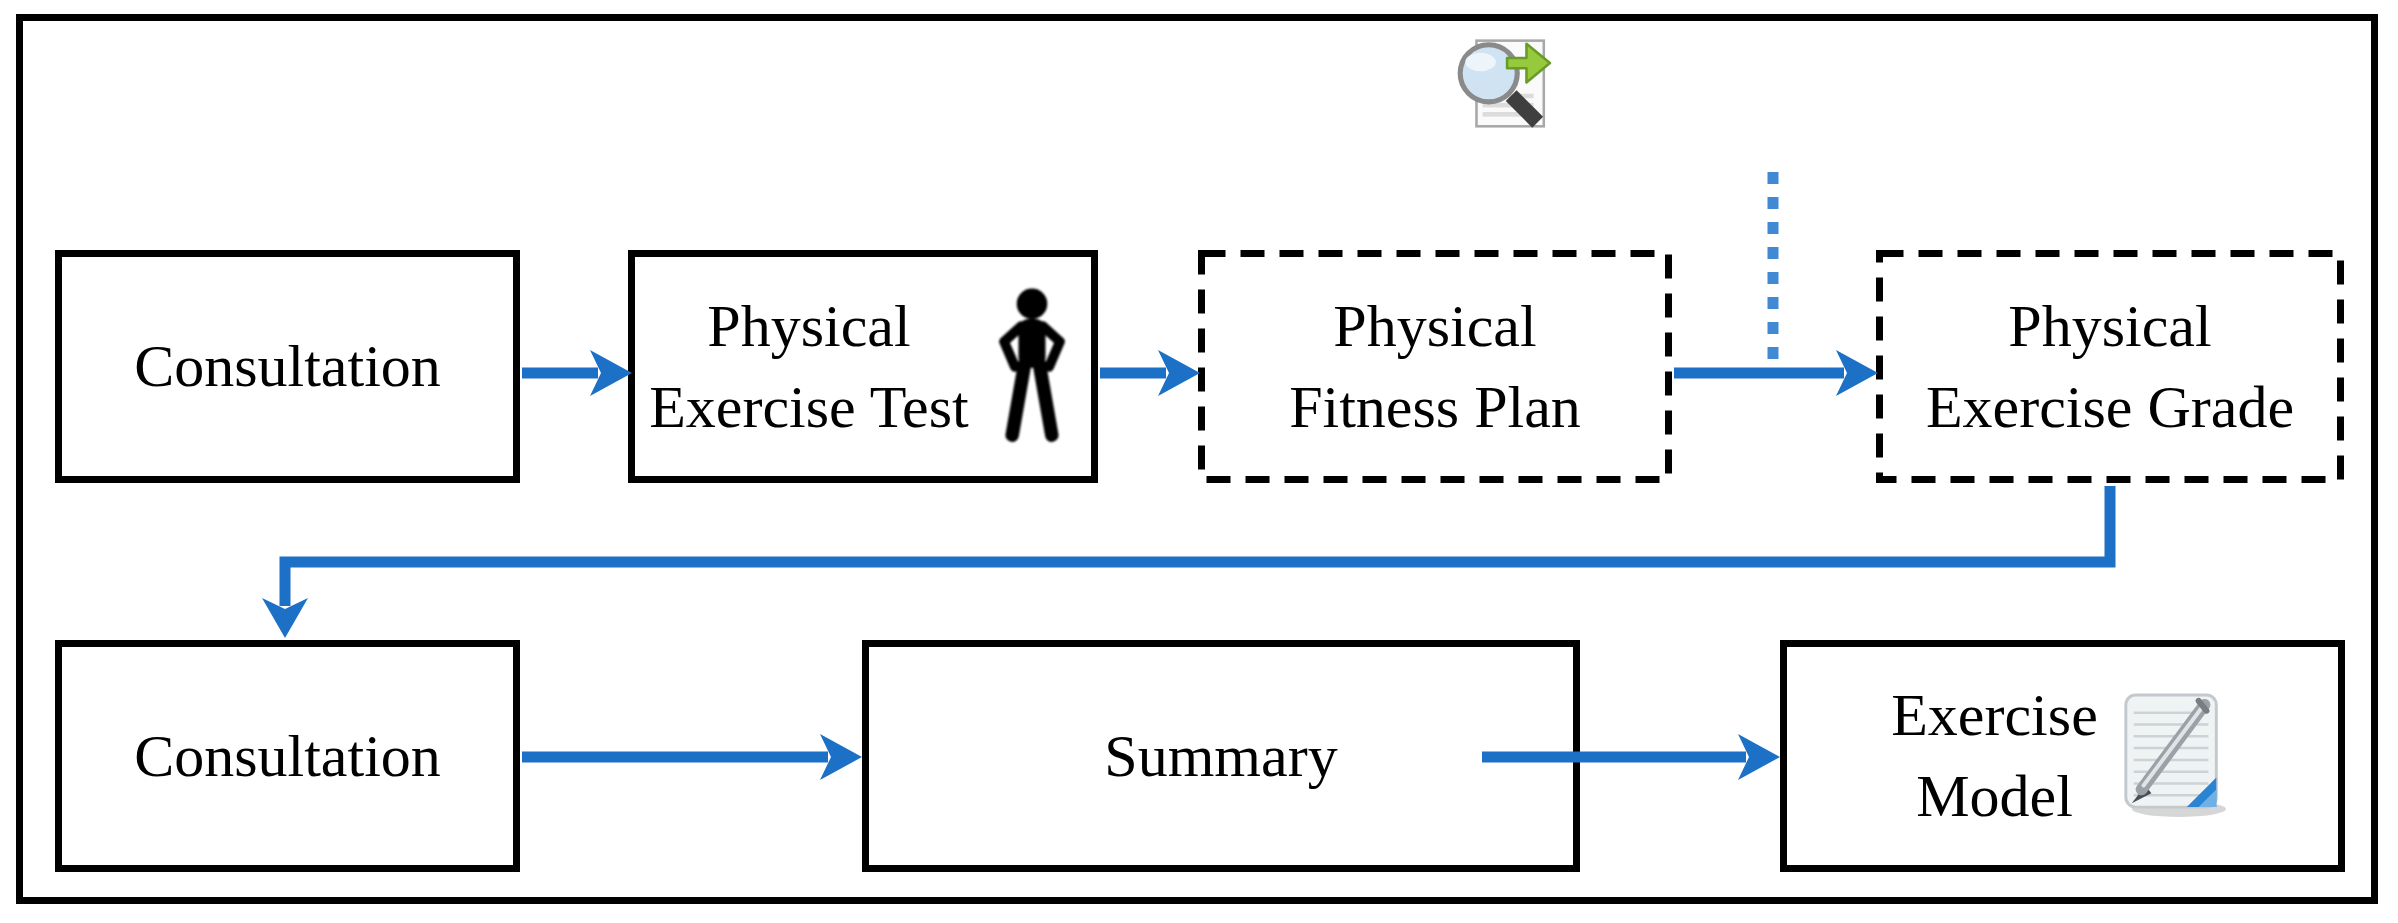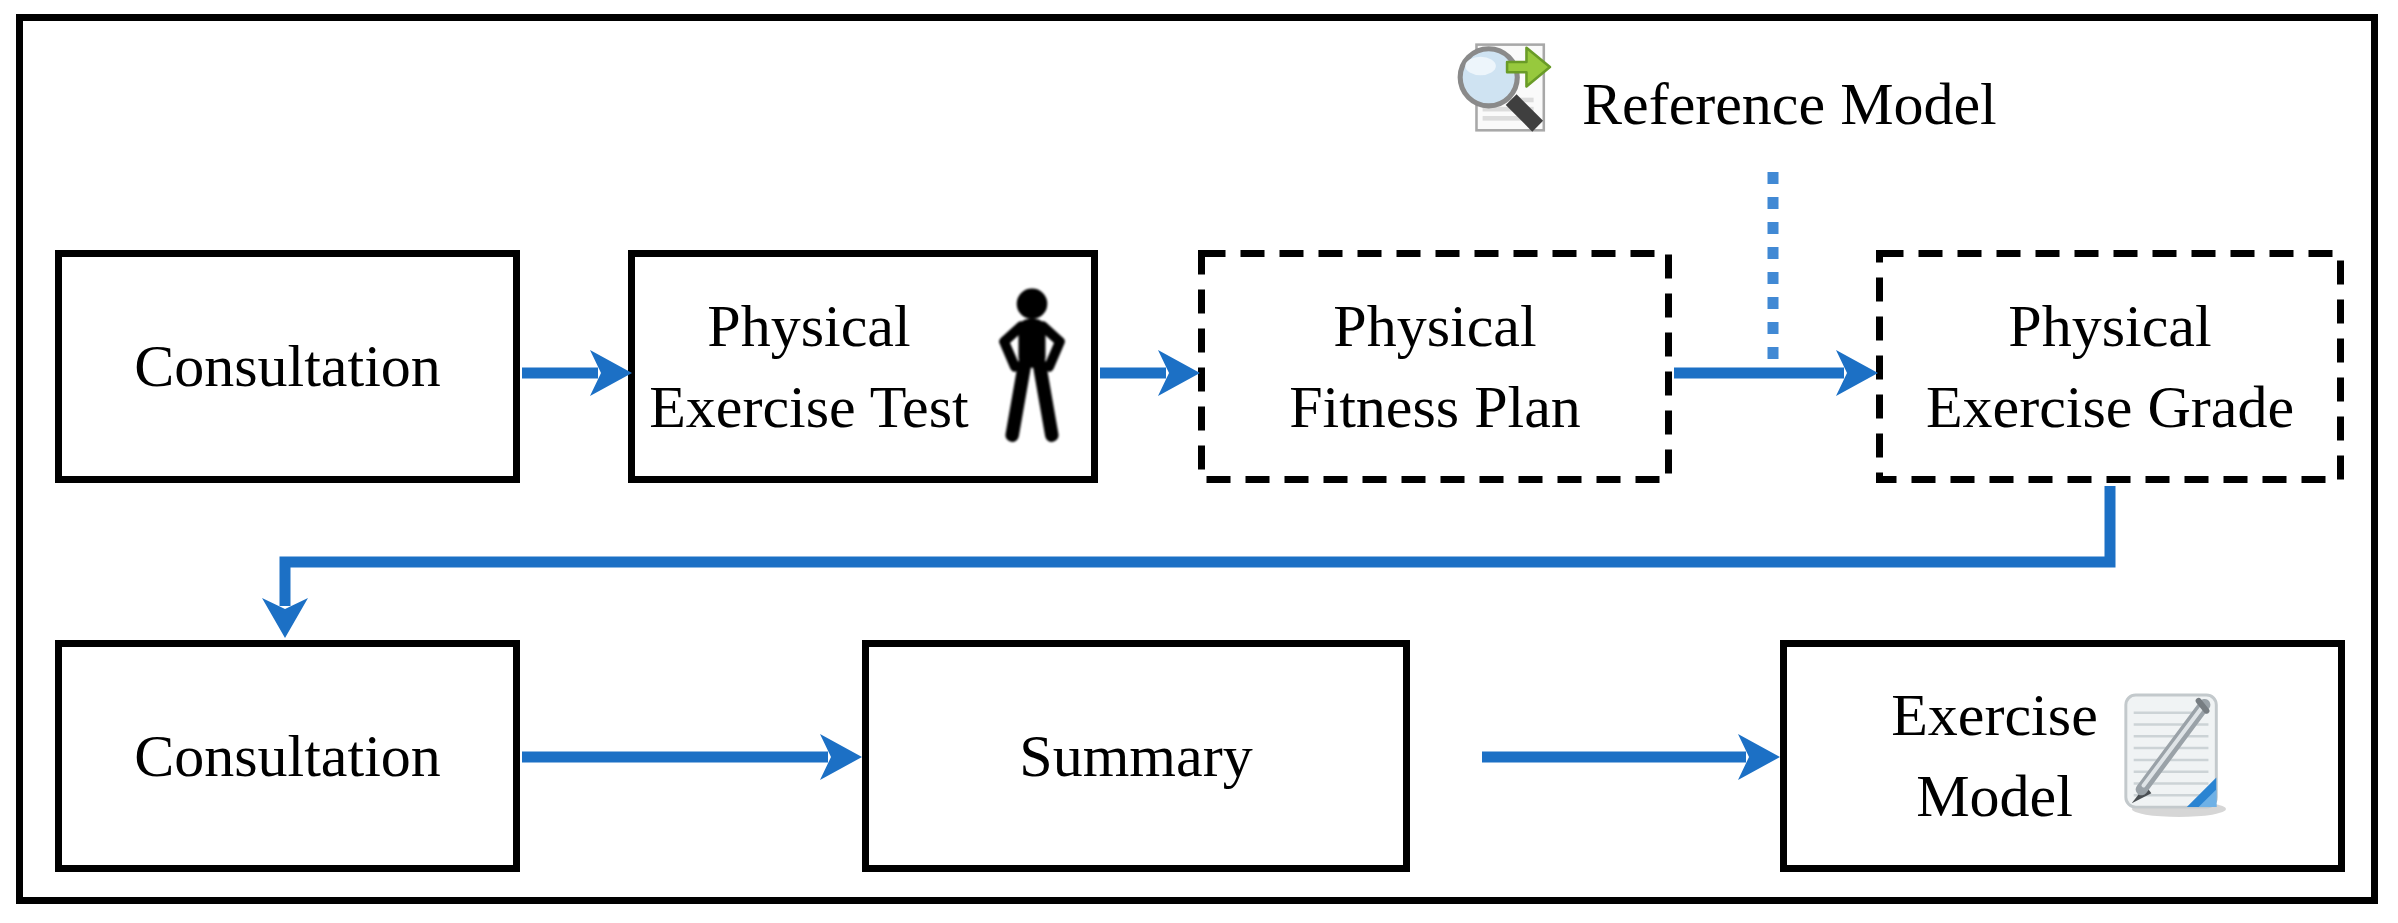--- a/index.html
+++ b/index.html
@@ -18,21 +18,21 @@
   .box .dash-rect{position:absolute;left:0;top:0;}
   .lbl{font-size:60px;color:#000;line-height:1.35;white-space:nowrap;position:relative;z-index:2;}
   .content-row{display:flex;align-items:center;justify-content:center;gap:18px;position:relative;z-index:2;}
   
   .b-consult1{left:55px;top:250px;width:465px;height:233px;}
   .b-test{left:628px;top:250px;width:470px;height:233px;}
   .b-score{left:1198px;top:250px;width:474px;height:233px;}
   .b-grade{left:1876px;top:250px;width:468px;height:233px;}
   
   .b-consult2{left:55px;top:640px;width:465px;height:232px;}
-  .b-summary{left:862px;top:640px;width:548px;height:232px;}
+  .b-summary{left:862px;top:640px;width:718px;height:232px;}
   .b-plan{left:1780px;top:640px;width:565px;height:232px;}
   .connector-layer{position:absolute;left:0;top:0;width:2398px;height:923px;z-index:1;}
   .connector-layer .stem{stroke:var(--arrow-blue);stroke-width:11;fill:none;}
   .connector-layer .head{fill:var(--arrow-blue);}
   .connector-layer .dotted{stroke:var(--dotted-blue);stroke-width:11;fill:none;stroke-dasharray:12 13;}
   .ref-model{position:absolute;left:1452px;top:36px;display:flex;align-items:center;gap:28px;z-index:2;}
   .ref-model .lbl{font-size:60px;padding-top:28px;}
   .person-svg{filter:blur(0.8px);}
 </style>
 </head>
@@ -85,21 +85,20 @@
         <rect x="24" y="4" width="66" height="84" fill="#fafafa" stroke="#a8a8a8" stroke-width="2.5"></rect>
         <rect x="30" y="56" width="50" height="4.5" fill="#dcdcdc"></rect>
         <rect x="30" y="65" width="50" height="4.5" fill="#dcdcdc"></rect>
         <rect x="30" y="74" width="40" height="4.5" fill="#dcdcdc"></rect>
         <circle cx="36" cy="36" r="28" fill="#cfe3f2" stroke="#8a8a8a" stroke-width="5"></circle>
         <ellipse cx="28" cy="25" rx="15" ry="9" fill="#edf5fb"></ellipse>
         <polygon points="54,21 73,21 73,7 96,26 73,45 73,31 54,31" fill="#97c93d" stroke="#699b27" stroke-width="2.5" stroke-linejoin="round"></polygon>
         <line x1="58" y1="58" x2="84" y2="84" stroke="#3f3f3f" stroke-width="15"></line>
       </svg>
     </span>
-    <span class="lbl">Reference Model</span>
   </div>
 
   <div class="box solid b-consult1">
     <div class="lbl">Consultation</div>
   </div>
 
   <div class="box solid b-test">
     <div class="content-row">
       <div class="lbl">
         <div>Physical</div>

